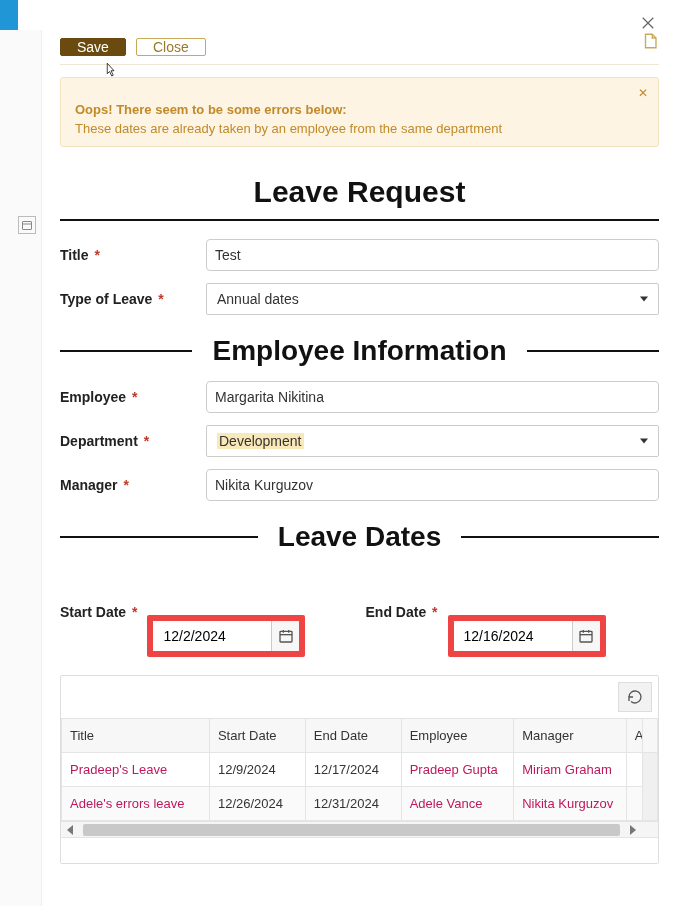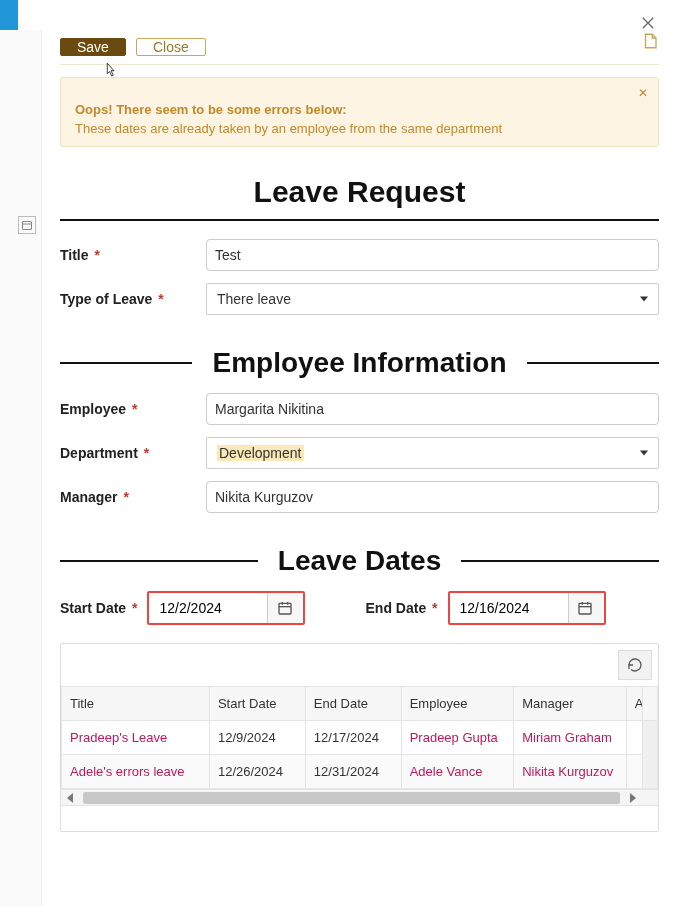--- a/index.html
+++ b/index.html
@@ -102,21 +102,21 @@
   .alert-close {
     position: absolute;
     right: 10px; top: 8px;
     cursor: pointer;
     color: #c08a2a;
     font-size: 12px;
   }
   .section-header {
     display: flex;
     align-items: center;
-    margin-top: 32px;
+    margin-top: 20px;
     margin-bottom: 14px;
   }
   .section-header .line {
     flex: 1; height: 2px; background: #111;
   }
   .section-header h2 {
     margin: 0 20px;
     font-size: 28px;
     font-weight: 600;
     color: #111;
@@ -191,26 +191,27 @@
     align-items: center;
     flex: 1;
   }
   .date-label {
     font-size: 14px; font-weight: 600;
     color: #222;
     white-space: nowrap;
   }
   .date-input-wrap {
     display: flex;
-    border: 2px solid #ef4444;
+    border: 6px solid #ef4444;
     border-radius: 2px;
     overflow: hidden;
     margin-left: 10px;
     flex-shrink: 0;
     width: 158px;
+    margin-top: 48px;
   }
   .date-input {
     border: none;
     padding: 7px 10px;
     font-size: 14px;
     width: 118px;
     outline: none;
   }
   .date-btn {
     width: 34px;
@@ -343,21 +344,21 @@
     <div class="form-label"><span>Title</span><span class="req"> *</span></div>
     <div class="form-field">
       <input class="text-input" value="Test" style="">
     </div>
   </div>
 
   <div class="form-row">
     <div class="form-label"><span>Type of Leave</span><span class="req"> *</span></div>
     <div class="form-field">
       <div class="select-box">
-        <span class="select-value">There leave</span>
+        <span class="select-value">Annual dates</span>
         <span class="select-caret"></span>
       </div>
     </div>
   </div>
 
   <div class="section-header">
     <div class="line"></div>
     <h2>Employee Information</h2>
     <div class="line"></div>
   </div>

